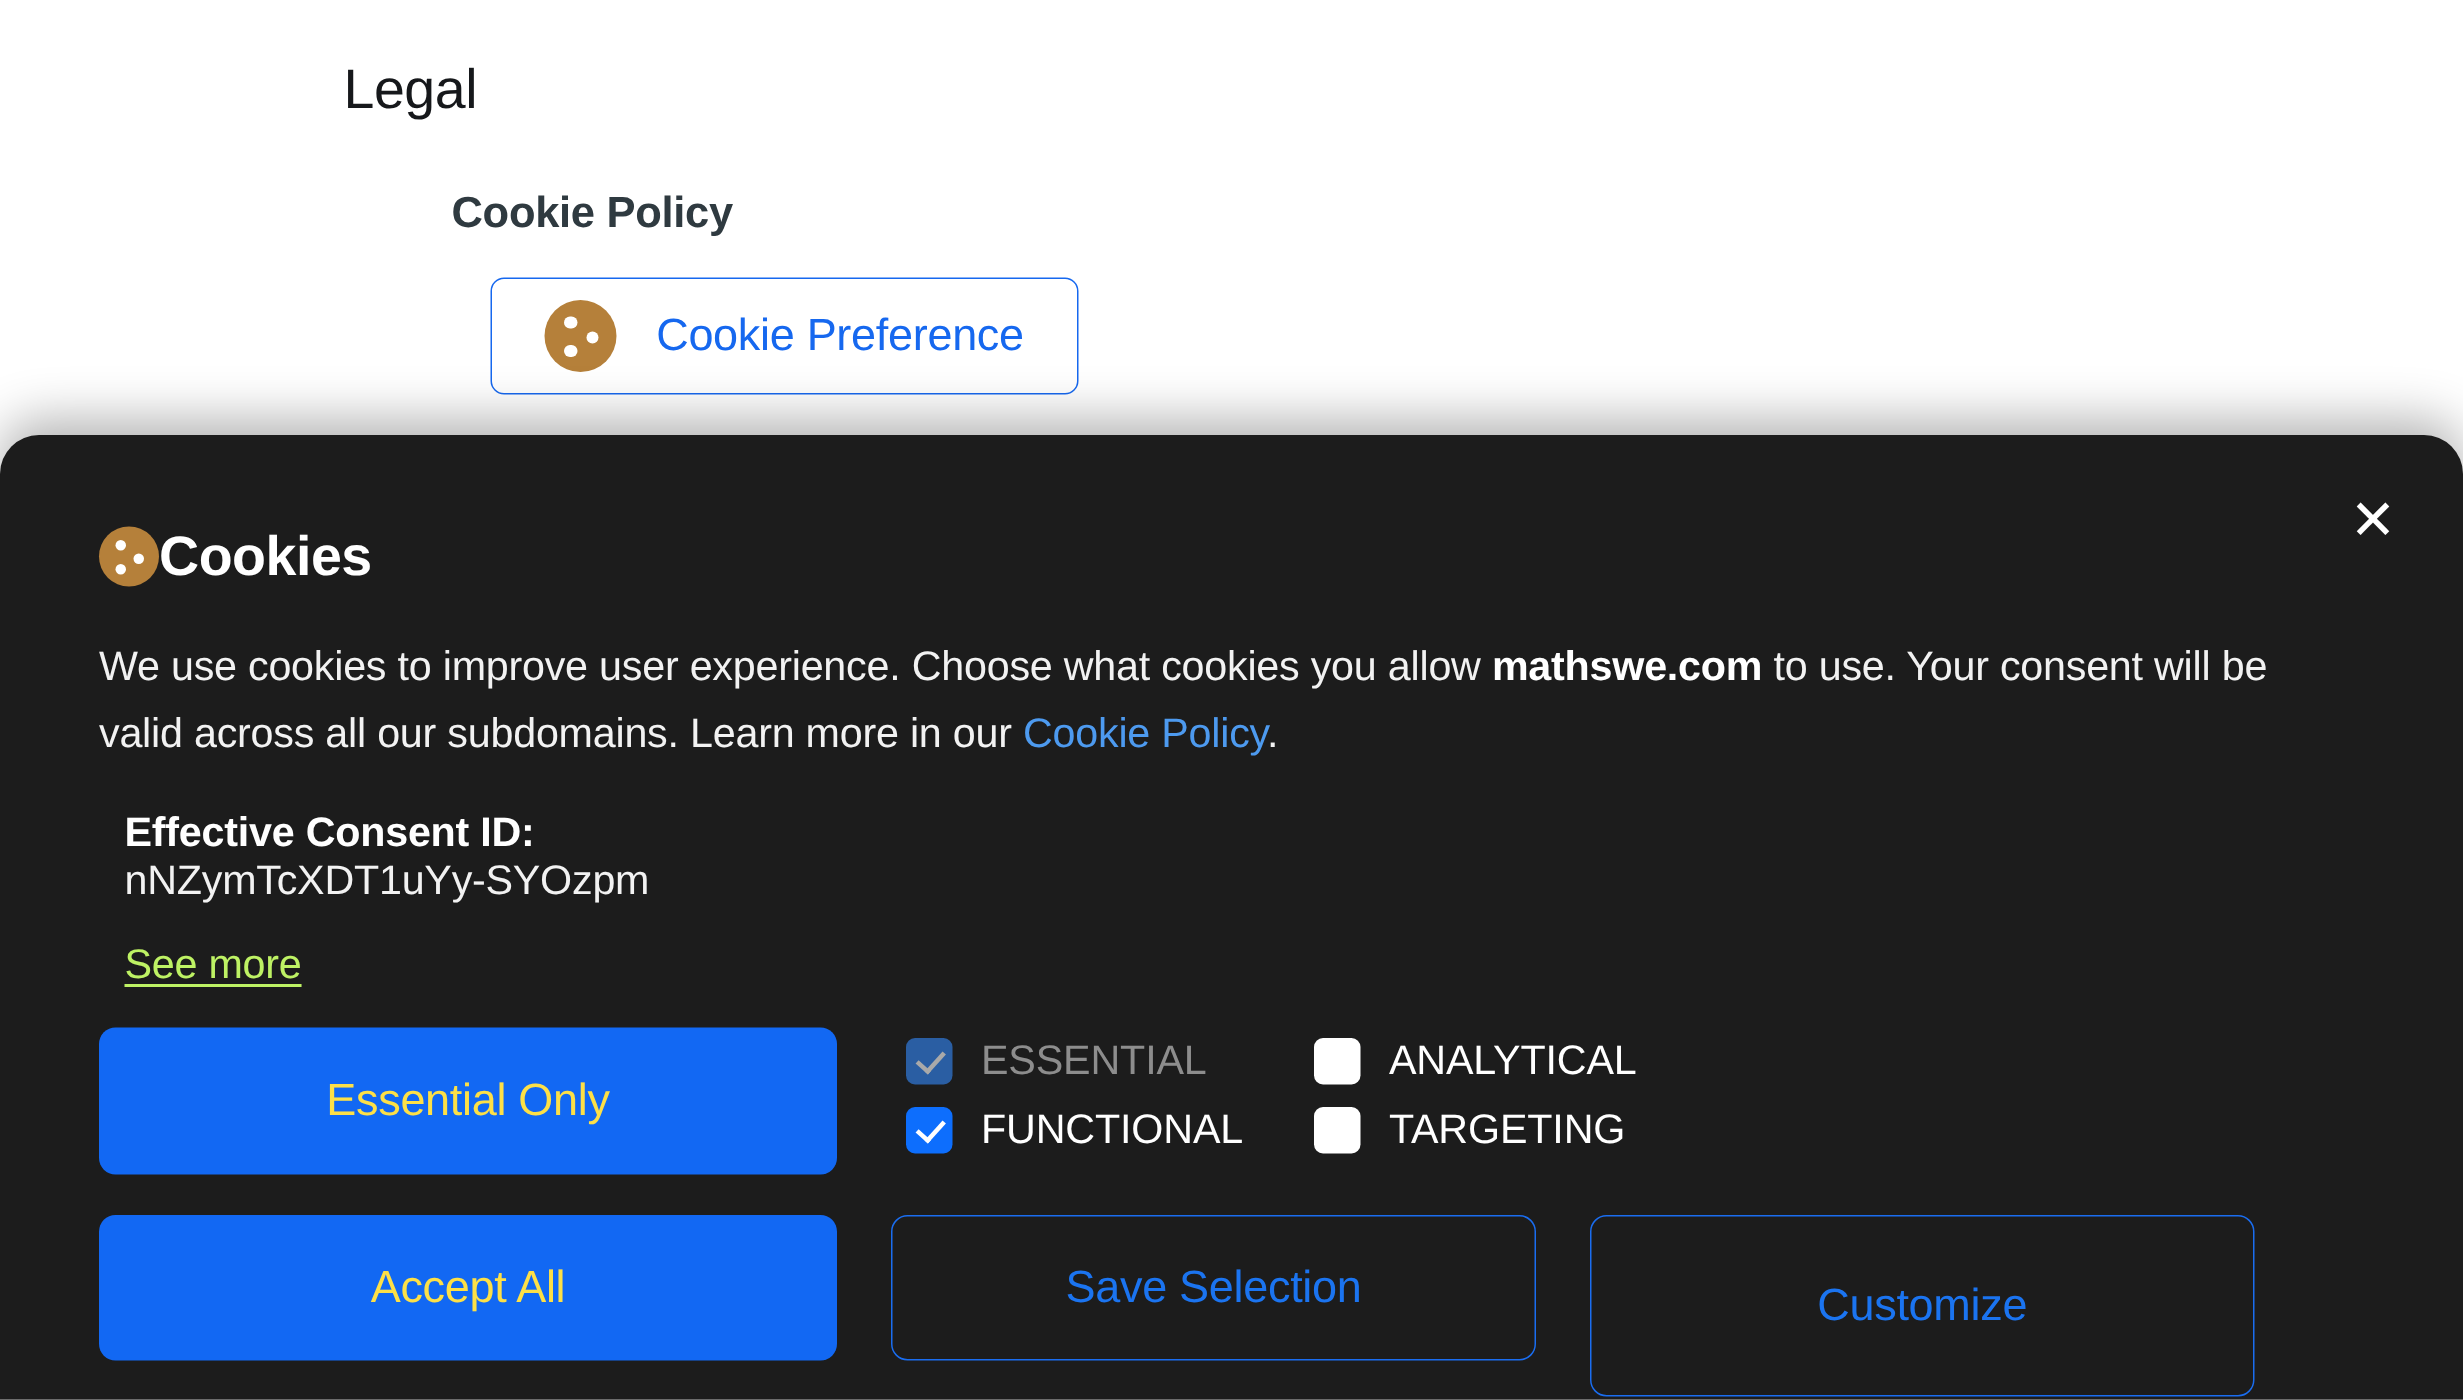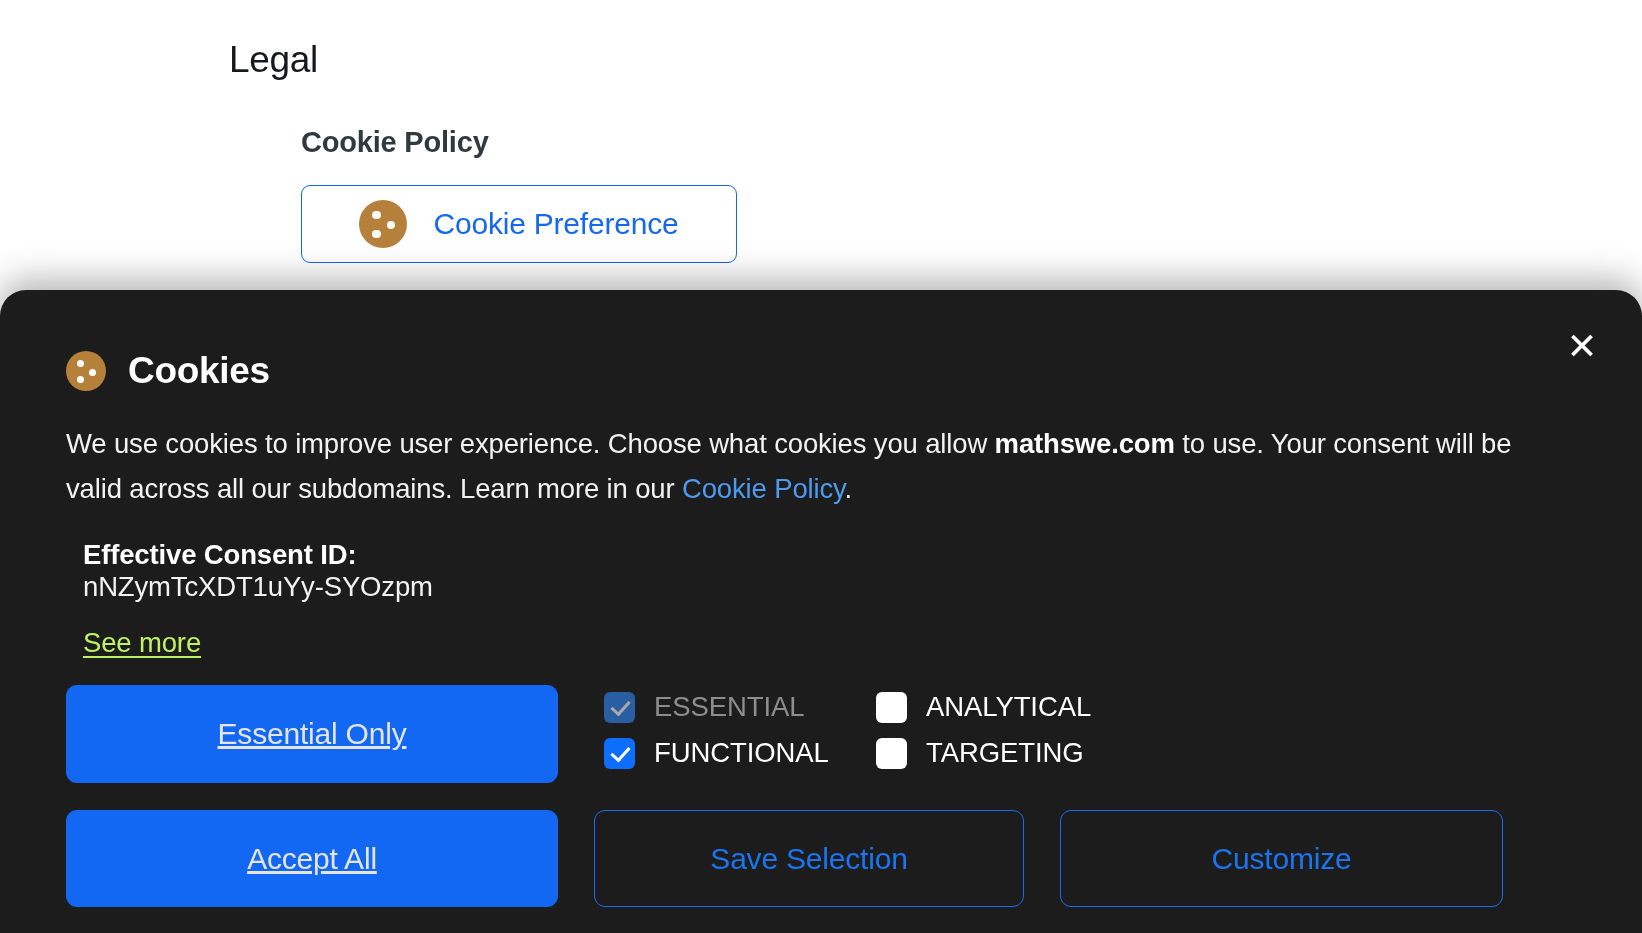--- a/index.html
+++ b/index.html
@@ -41,22 +41,22 @@
     margin-top: 45px;
     margin-left: 72px;
     font-size: 29px;
     font-weight: 600;
     color: #2f3a40;
     letter-spacing: -0.2px;
   }
 
   .cookie-pref-btn {
     margin-top: 26px;
-    margin-left: 72px;
-    width: 436px;
+    margin-left: 98px;
+    width: 392px;
     height: 78px;
     border: 1.6px solid #1668ef;
     border-radius: 9px;
     background: #ffffff;
     display: flex;
     align-items: center;
     justify-content: center;
     gap: 26px;
     cursor: pointer;
   }
@@ -121,21 +121,20 @@
     font-weight: 400;
     cursor: pointer;
     background: transparent;
     border: none;
     font-family: "Liberation Sans", sans-serif;
   }
 
   .banner-header {
     display: flex;
     align-items: center;
-    gap: 22px;
     margin-top: 16px;
   }
   .banner-title {
     font-size: 37px;
     font-weight: 700;
     color: #ffffff;
     letter-spacing: -0.3px;
   }
 
   .banner-text {
@@ -189,23 +188,22 @@
     font-size: 30px;
     letter-spacing: -0.2px;
     cursor: pointer;
     display: flex;
     align-items: center;
     justify-content: center;
     font-weight: 400;
   }
   .btn-filled {
     background: #1268f3;
-    color: #e5e5e5;
+    color: #fde047;
     border: none;
-    text-decoration: underline;
   }
   .btn-outline {
     background: transparent;
     color: #1b74f0;
     border: 1.8px solid #1a6df0;
   }
 
   .btn-essential-only {
     width: 492px;
     height: 98px;
@@ -257,21 +255,21 @@
   .cb-label.dim { color: #8d8d8d; }
 
   
   .bottom-row {
     margin-top: 27px;
     display: flex;
     gap: 36px;
   }
   .btn-accept-all    { width: 492px; height: 97px; flex: 0 0 auto; }
   .btn-save-select   { width: 430px; height: 97px; flex: 0 0 auto; }
-  .btn-customize     { width: 443px; height: 97px; flex: 0 0 auto; }
+  .btn-customize     { width: 443px; height: 121px; flex: 0 0 auto; }
 </style>
 </head>
 <body>
 
 <div class="page">
   <h1 class="legal-title">Legal</h1>
 
   <h2 class="cookie-policy-heading">Cookie Policy</h2>
 
   <div class="cookie-pref-btn">

